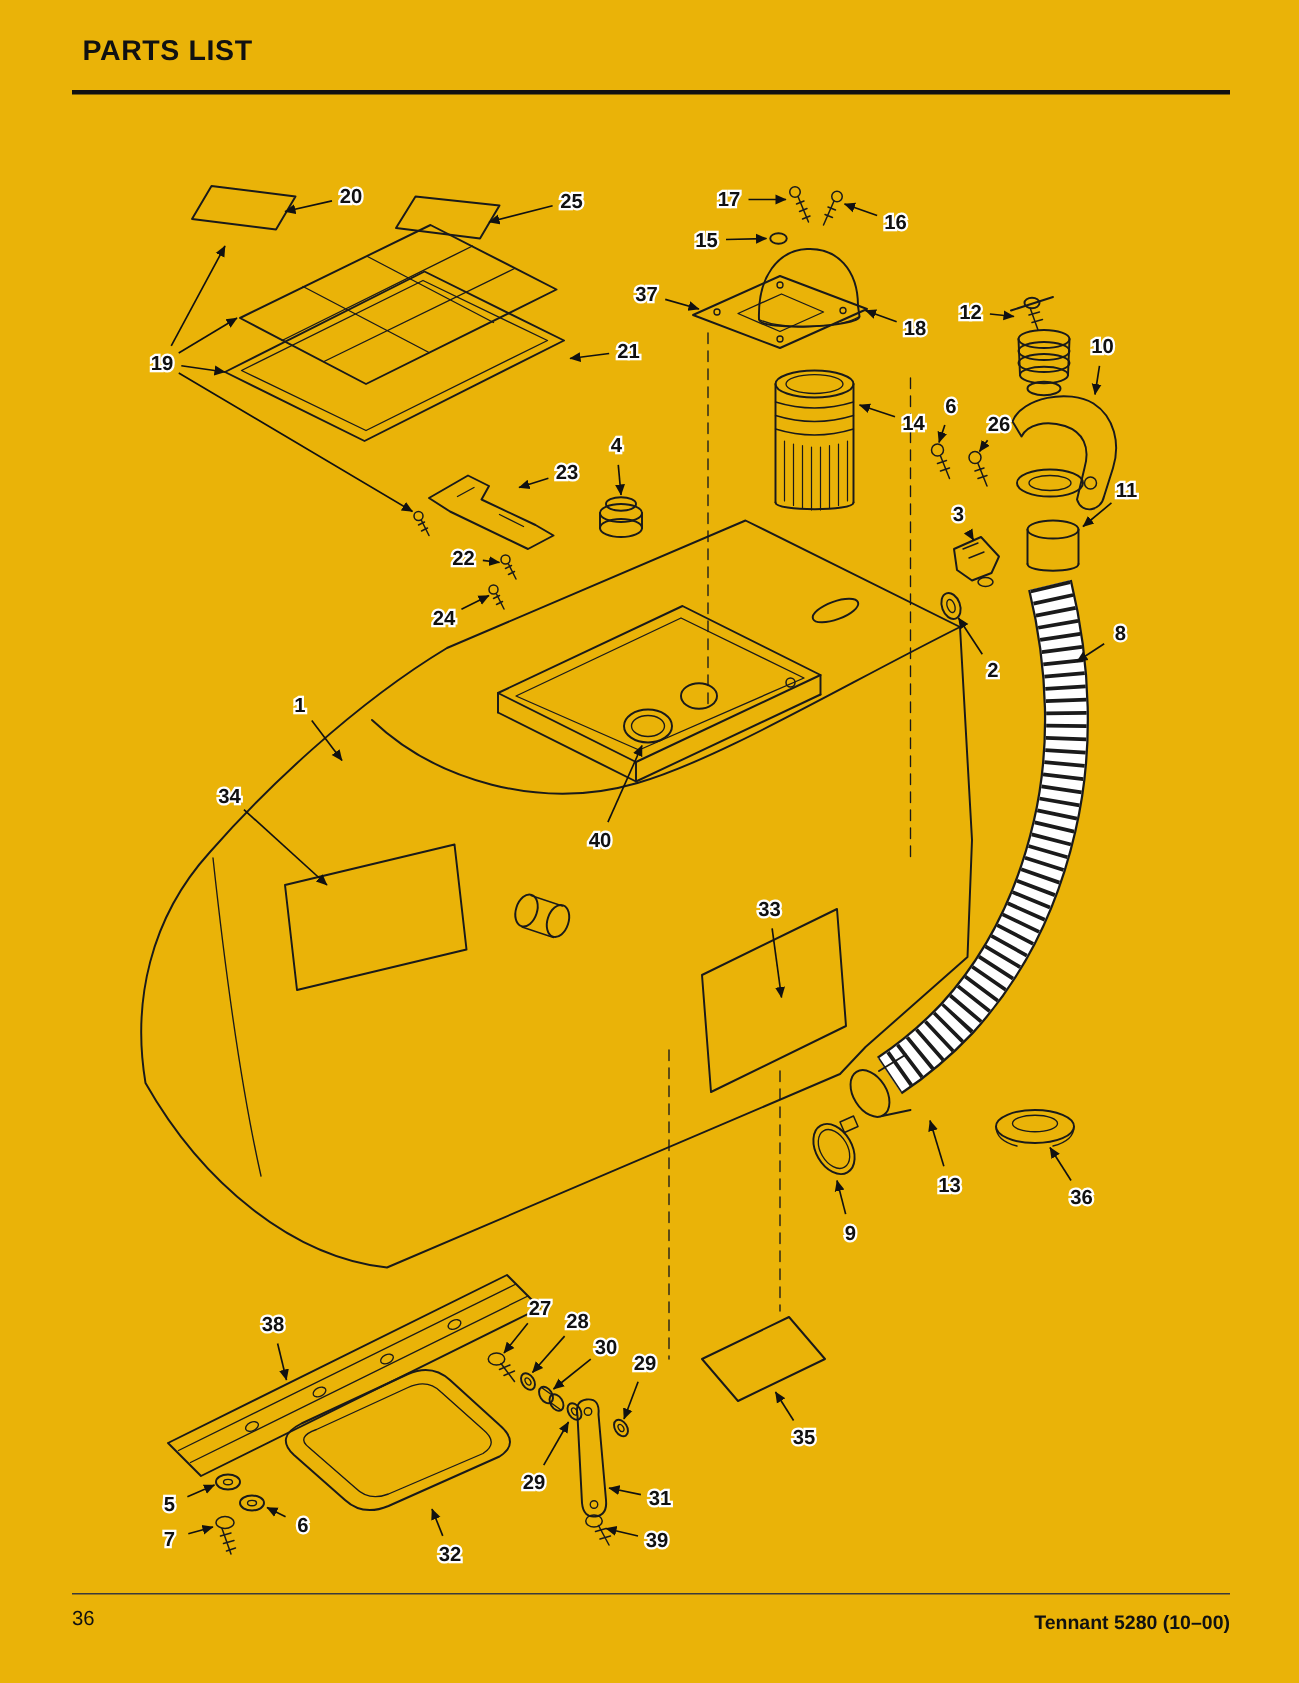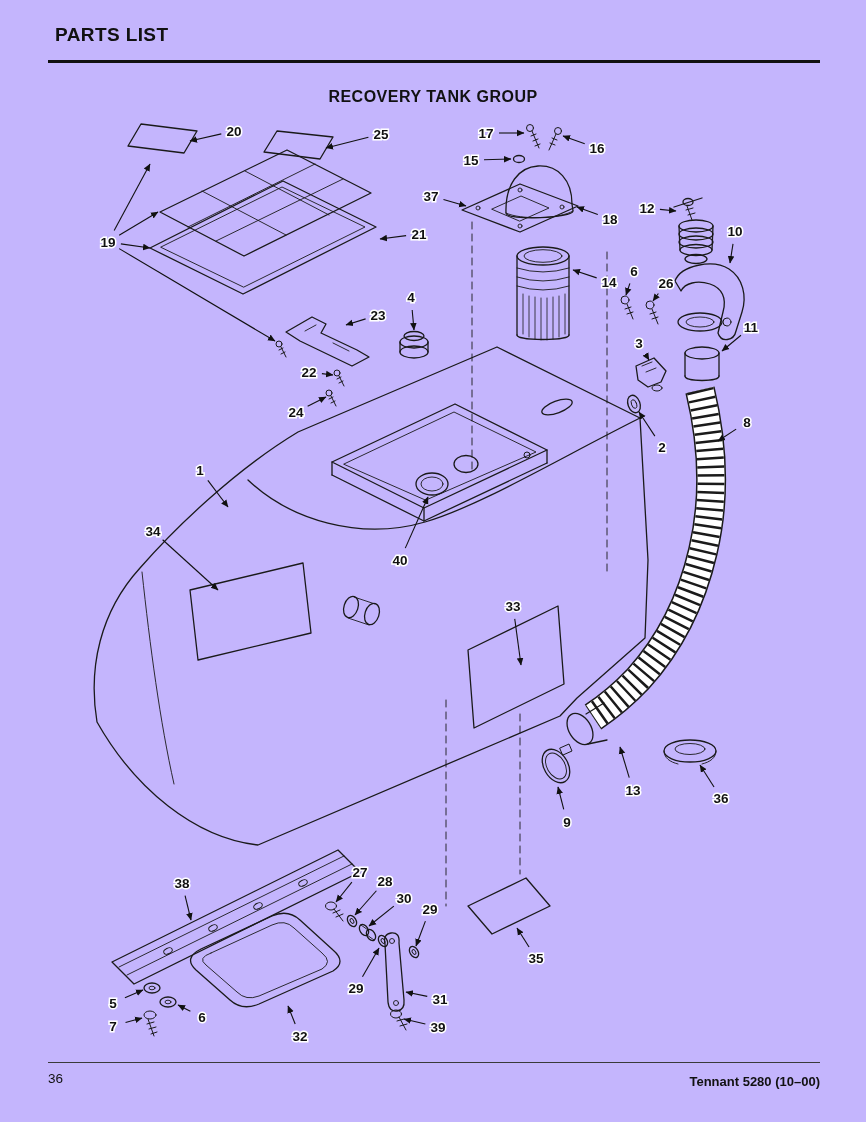--- a/index.html
+++ b/index.html
@@ -1,20 +1,20 @@
 <!DOCTYPE html>
 <html><head>
 <meta charset="utf-8">
 <style>
   html,body { margin:0; padding:0; }
   body {
     width:866px; height:1122px; background:#ffffff; position:relative;
     font-family:"Liberation Sans", sans-serif; color:#111;
   }
-  .page { position:absolute; inset:0; background:#c4b5fd; overflow:hidden; }
+  .page { position:absolute; inset:0; background:#eab308; overflow:hidden; }
   #diagram { position:absolute; left:0; top:0; }
   .header-title {
     position:absolute; left:55px; top:24px; font-size:19px; font-weight:bold;
     letter-spacing:.4px;
   }
   .rule-thick { position:absolute; left:48px; right:46px; top:60px; height:3px; background:#111; }
   .diagram-title {
     position:absolute; left:0; right:0; top:88px; text-align:center;
     font-size:16px; font-weight:bold; letter-spacing:.5px;
   }
@@ -29,21 +29,20 @@
   }
   #diagram .leader { stroke:#111; stroke-width:1.1; fill:none; }
 </style>
 </head>
 <body>
 
 <div class="page">
 
   <div class="header-title">PARTS LIST</div>
   <div class="rule-thick"></div>
-  <div class="diagram-title">RECOVERY TANK GROUP</div>
 
   <svg id="diagram" viewBox="0 0 866 1122" width="866" height="1122" xmlns="http://www.w3.org/2000/svg">
     <defs>
       <marker id="arrow" viewBox="0 0 10 10" refX="8.5" refY="5" markerWidth="7.5" markerHeight="7.5" orient="auto">
         <path d="M0,1 L9,5 L0,9 Z" fill="#111" stroke="none"></path>
       </marker>
     </defs>
 
     <g stroke="#1a1a1a" fill="none" stroke-width="1.3" stroke-linecap="round" stroke-linejoin="round">
 

